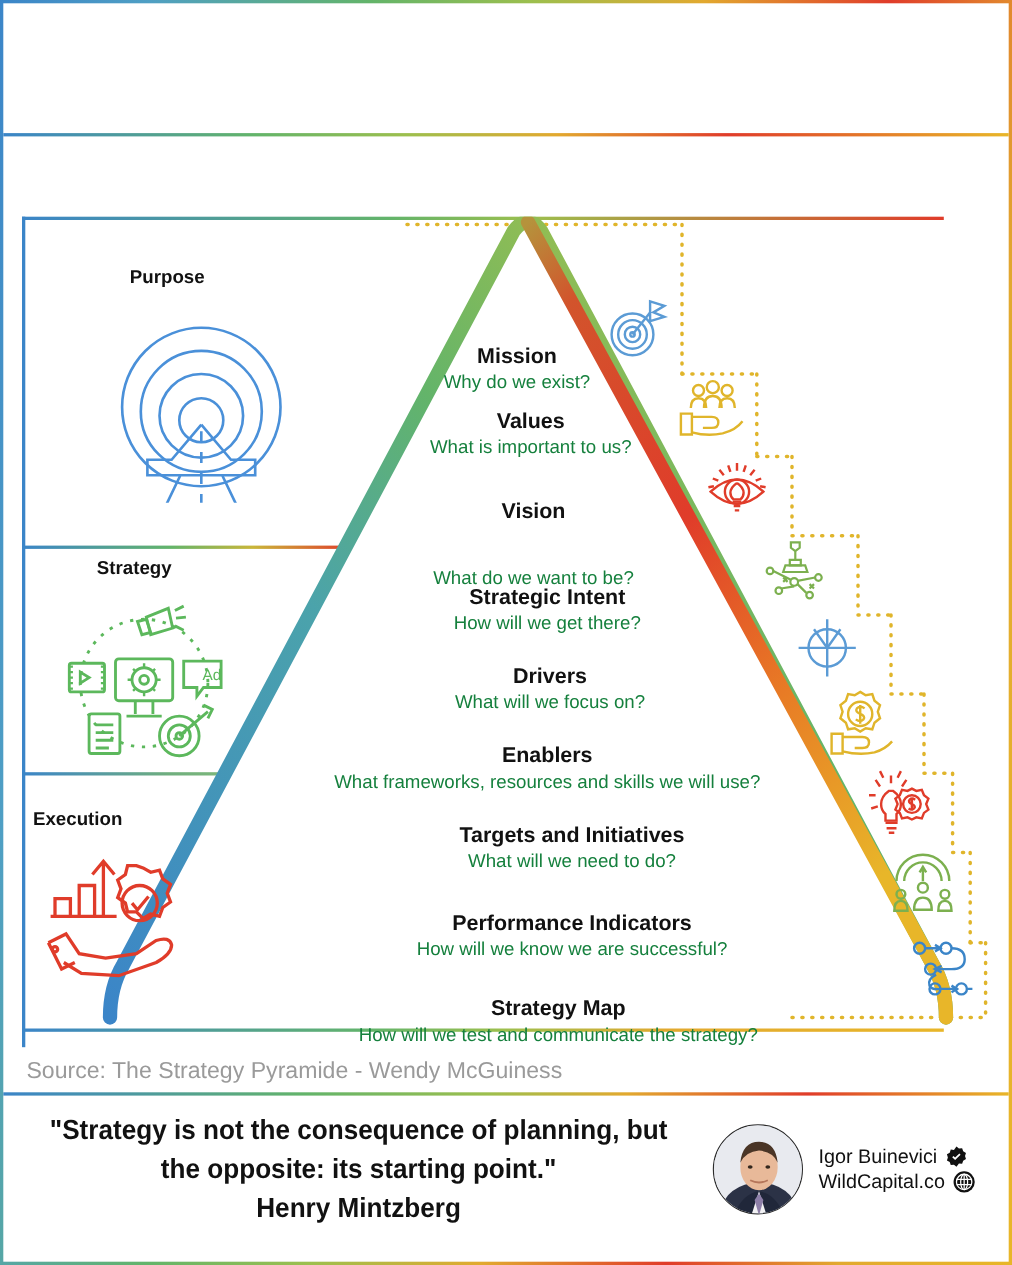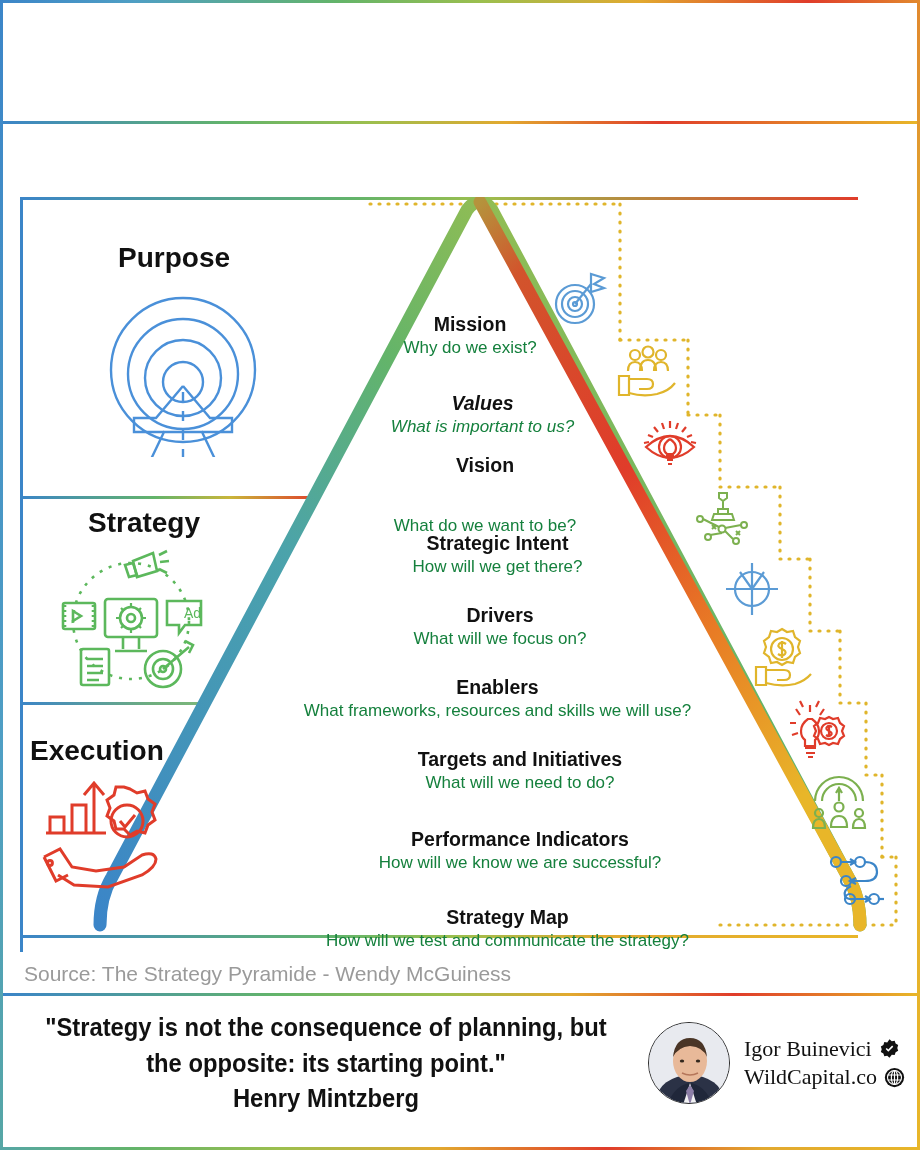--- a/index.html
+++ b/index.html
@@ -69,21 +69,21 @@
     margin-top:40px;
   }
   .tier .t-sub {
     font-size:17px; color:#15803d; line-height:1.3; margin-top:1px;
     font-family:"Liberation Sans", sans-serif;
     text-align:right;
   }
 
   
   .col-label {
-    position:absolute; font-size:28px; font-weight:bold; color:#111;
+    position:absolute; font-size:17px; font-weight:bold; color:#111;
     font-family:"Liberation Sans", sans-serif;
   }
   .col-icon { position:absolute; }
 
   
   .source {
     position:absolute; left:24px; top:962px;
     font-size:21px; color:#9a9a9a;
     font-family:"Liberation Sans", sans-serif;
   }
@@ -101,22 +101,22 @@
     font-weight:bold; font-size:25px; color:#111; line-height:1.42;
     transform:scaleX(0.95); transform-origin:center top;
   }
   .quote .author { display:block; }
   .profile { position:absolute; left:645px; top:26px; display:flex; align-items:center; gap:14px; }
   .avatar {
     width:82px; height:82px; border-radius:50%; overflow:hidden;
     border:1.5px solid #2b2b2b; position:relative; background:#dfe3ea;
   }
   .pname {
-    font-size:22px; color:#111; line-height:1.28; white-space:nowrap;
-    font-family:Liberation Serif, serif;
+    font-size:18px; color:#111; line-height:1.28; white-space:nowrap;
+    font-family:Liberation Sans, sans-serif;
   }
   .pname .row { display:flex; align-items:center; gap:7px; }
   .badge { width:21px; height:21px; flex:0 0 auto; }
 </style>
 </head>
 <body>
 
 <div class="page">
 
   <div class="frame">
@@ -259,21 +259,21 @@
         <path d="M6 82 L22 74 L34 92 L58 96 L86 92 L104 80 Q116 76 118 84 Q118 92 104 100 L70 112 L36 110 L20 100"></path>
         <path d="M6 82 L18 106 L30 100"></path>
         <circle cx="12" cy="88" r="2.4"></circle>
       </g>
     </svg>
 
     <div class="tier" style="left:330px; top:75px; width:240px;">
       <div class="t-title">Mission</div>
       <div class="t-sub">Why  do we exist?</div>
     </div>
-    <div class="tier" style="left:320px; top:154px; width:285px;font-style:italic;">
+    <div class="tier" style="left:320px; top:134px; width:285px;">
       <div class="t-title">Values</div>
       <div class="t-sub">What is important to us?</div>
     </div>
     <div class="tier" style="left:315px; top:216px; width:300px;gap:37px;">
       <div class="t-title">Vision</div>
       <div class="t-sub">What do we want to be?</div>
     </div>
     <div class="tier" style="left:310px; top:294px; width:335px;">
       <div class="t-title">Strategic Intent</div>
       <div class="t-sub">How will we get there?</div>

